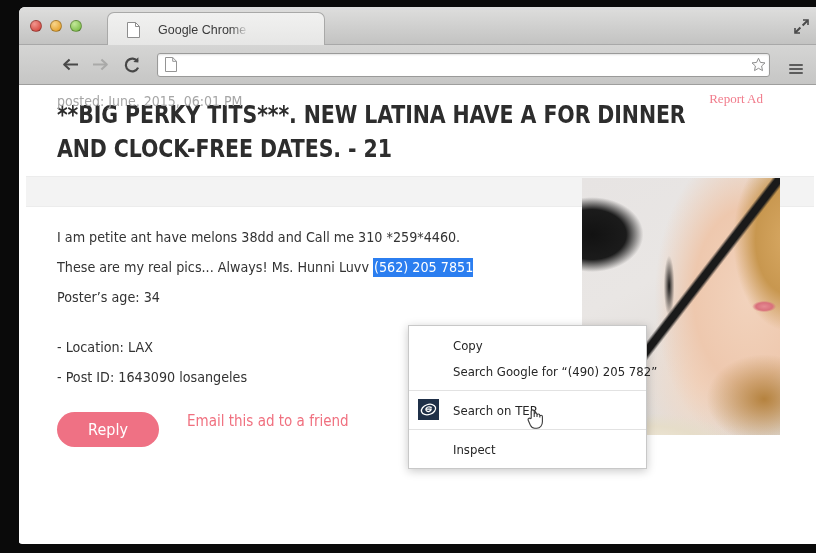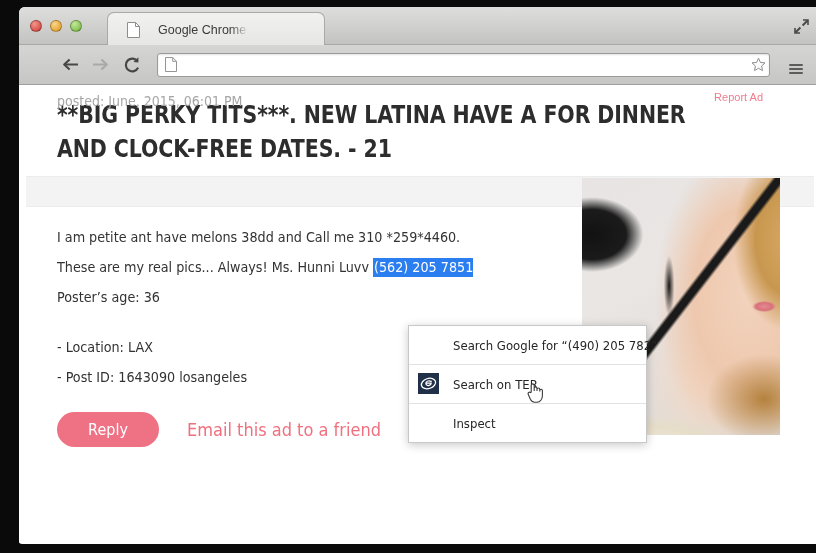--- a/index.html
+++ b/index.html
@@ -193,22 +193,22 @@
   #posted-text {
     position: absolute;
     left: 38px; top: 8px;
     font-family: "DejaVu Sans Condensed", "Liberation Sans Narrow", "Liberation Sans", sans-serif;
     font-size: 14px;
     color: #a6a6a6;
   }
   #report-ad-link {
     position: absolute;
     right: 58px; top: 6px;
-    font-family: Liberation Sans, sans-serif;
-    font-size: 11px;
+    font-family: Liberation Serif, serif;
+    font-size: 13px;
     color: #f17c8c;
     cursor: pointer;
   }
 
   
   #ad-body {
     position: absolute;
     left: 38px; top: 142px;
     width: 498px;
     font-family: "DejaVu Sans Condensed", "Liberation Sans Narrow", "Liberation Sans", sans-serif;
@@ -221,36 +221,35 @@
     background: #2b7ef0;
     color: #fff;
     padding: 1px 0 2px 1px;
   }
   .spacer-line { height: 20px; }
 
   #actions-row {
     position: absolute;
     left: 38px; top: 327px;
     display: flex;
-    align-items: center;
   }
   #reply-button {
     width: 102px; height: 35px;
     background: #ef7184;
     color: #fff;
     border: none;
     border-radius: 18px;
     font-family: "DejaVu Sans Condensed", "Liberation Sans Narrow", "Liberation Sans", sans-serif;
     font-size: 16px;
     cursor: pointer;
   }
   #email-friend-link {
     margin-left: 28px;
     font-family: "DejaVu Sans Condensed", "Liberation Sans Narrow", "Liberation Sans", sans-serif;
-    font-size: 18px;
+    font-size: 15px;
     color: #f0707f;
     cursor: pointer;
   }
 
   
   #ad-photo {
     position: absolute;
     left: 563px; top: 93px;
     width: 198px; height: 257px;
     overflow: hidden;
@@ -420,34 +419,37 @@
         <div class="layer" id="ph-hair"></div>
         <div class="layer" id="ph-rug"></div>
         <div class="layer" id="ph-bra"></div>
         <div class="layer" id="ph-strap"></div>
         <div class="layer" id="ph-lips"></div>
       </div>
 
       <div id="ad-body">
         <p class="tight">I am petite ant have melons 38dd and Call me 310 *259*4460.</p>
         <p class="tight"><span>These are my real pics... Always! Ms. Hunni Luvv </span><span class="phone-selected">(562) 205 7851</span></p>
-        <p class="tight">Poster’s age: 36</p>
+        <p class="tight">Poster’s age: 34</p>
         <div class="spacer-line"></div>
         <p class="tight">- Location: LAX</p>
         <p class="tight">- Post ID: 1643090 losangeles</p>
       </div>
 
       <div id="actions-row">
         <button id="reply-button">Reply</button>
         <span id="email-friend-link">Email this ad to a friend</span>
       </div>
 
       <div id="context-menu">
 
         <div class="menu-group">
+          <div class="menu-item">
+            <span>Copy</span>
+          </div>
           <div class="menu-item">
             <span>Search Google for “(490) 205 782”</span>
           </div>
         </div>
 
         <div class="menu-sep"></div>
 
         <div class="menu-group">
           <div class="menu-item">
             <span id="ter-icon">

